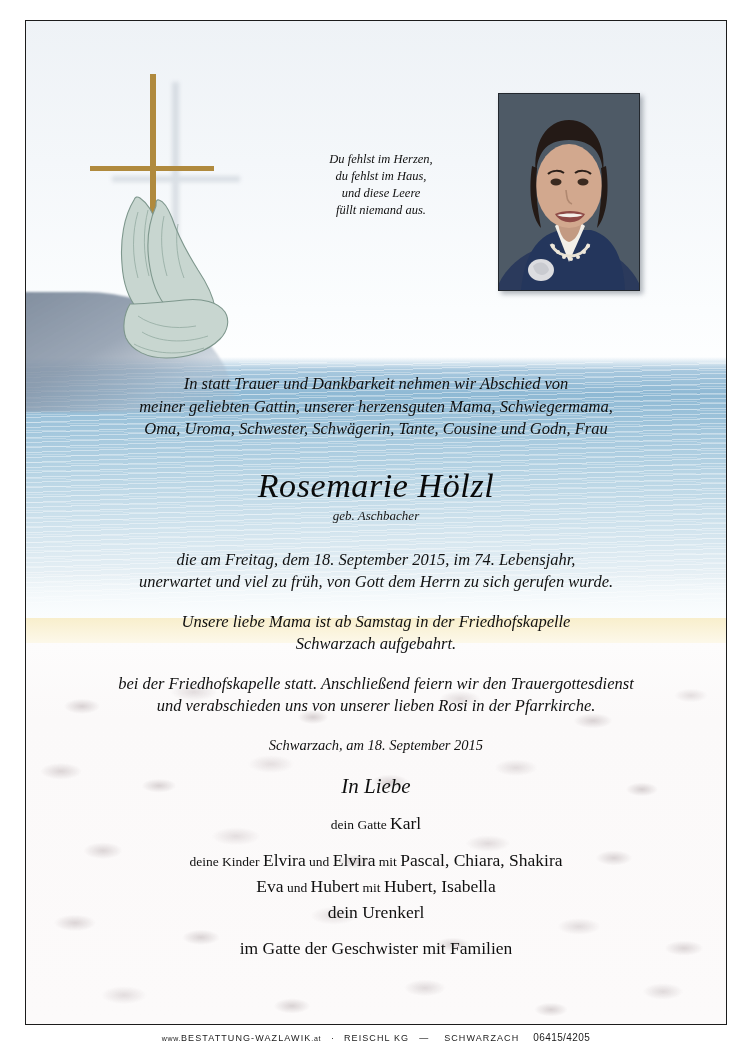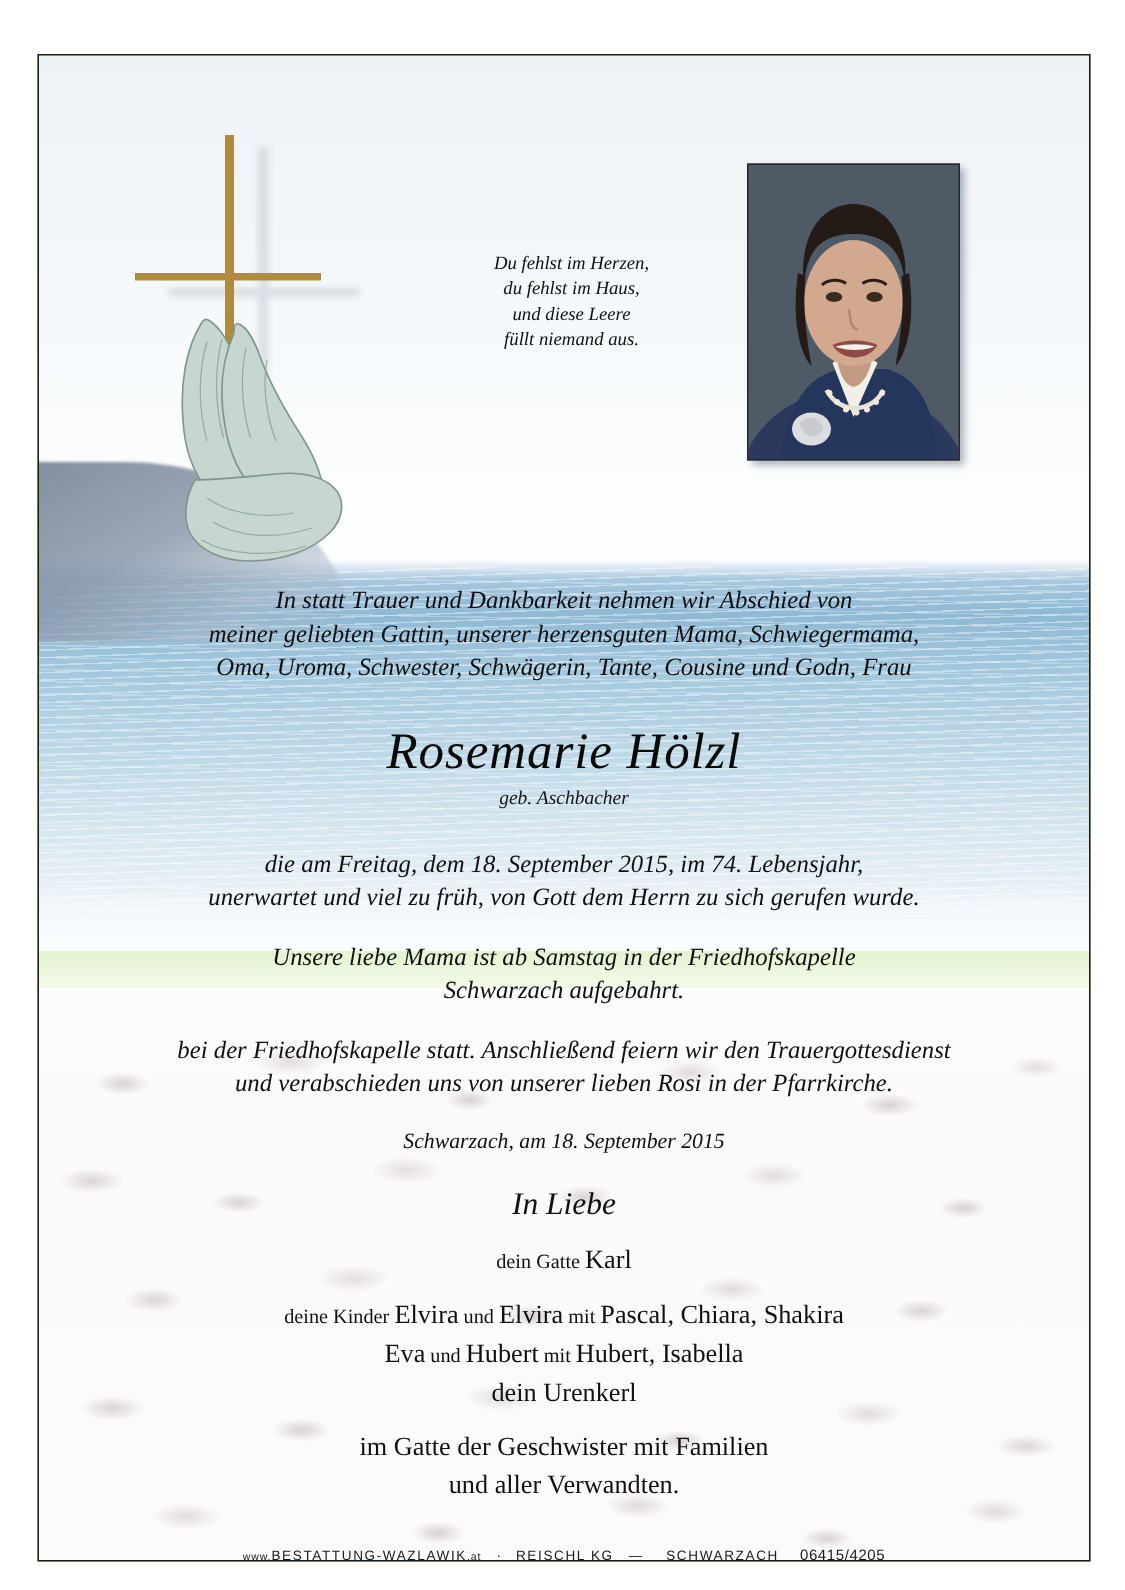--- a/index.html
+++ b/index.html
@@ -7,26 +7,26 @@
     width:750px;height:1060px;
     background:#ffffff;
     font-family:"Liberation Serif", serif;
     overflow:hidden;
     position:relative;
   }
 
   
   .card{
     position:absolute;
-    left:25px; top:36px;
+    left:25px; top:20px;
     width:702px; height:1005px;
     border:1px solid #1c1c1c;
     box-sizing:border-box;
     overflow:hidden;
-    background:#84cc16;
+    background:#eab308;
   }
 
   
   .bg{position:absolute;inset:0;}
 
   .bg-sky{
     position:absolute;left:0;right:0;top:0;height:37%;
     background:linear-gradient(180deg,#eef2f6 0%, #f4f7fa 38%, #fbfdfe 78%, #ffffff 100%);
   }
   .bg-sea{
@@ -359,21 +359,20 @@
       <span>Eva</span><span class="small"> und </span><span>Hubert</span><span class="small"> mit </span><span>Hubert, Isabella</span>
     </div>
 
     <div class="fam">
       <span>dein Urenkerl</span>
     </div>
 
     <div class="gap-sm"></div>
 
     <div class="fam">im Gatte der Geschwister mit Familien</div>
-    <div class="fam">und aller Verwandten.</div>
 
     <div class="gap-md"></div>
 
   </div>
 </div>
 
 <div class="footer">
   <span class="tiny">www.</span><span>BESTATTUNG-WAZLAWIK</span><span class="tiny">.at</span><span class="dash">·</span><span>REISCHL KG</span><span class="dash">—</span><span class="town">SCHWARZACH</span><span class="phone">06415/4205</span>
 </div>
 

